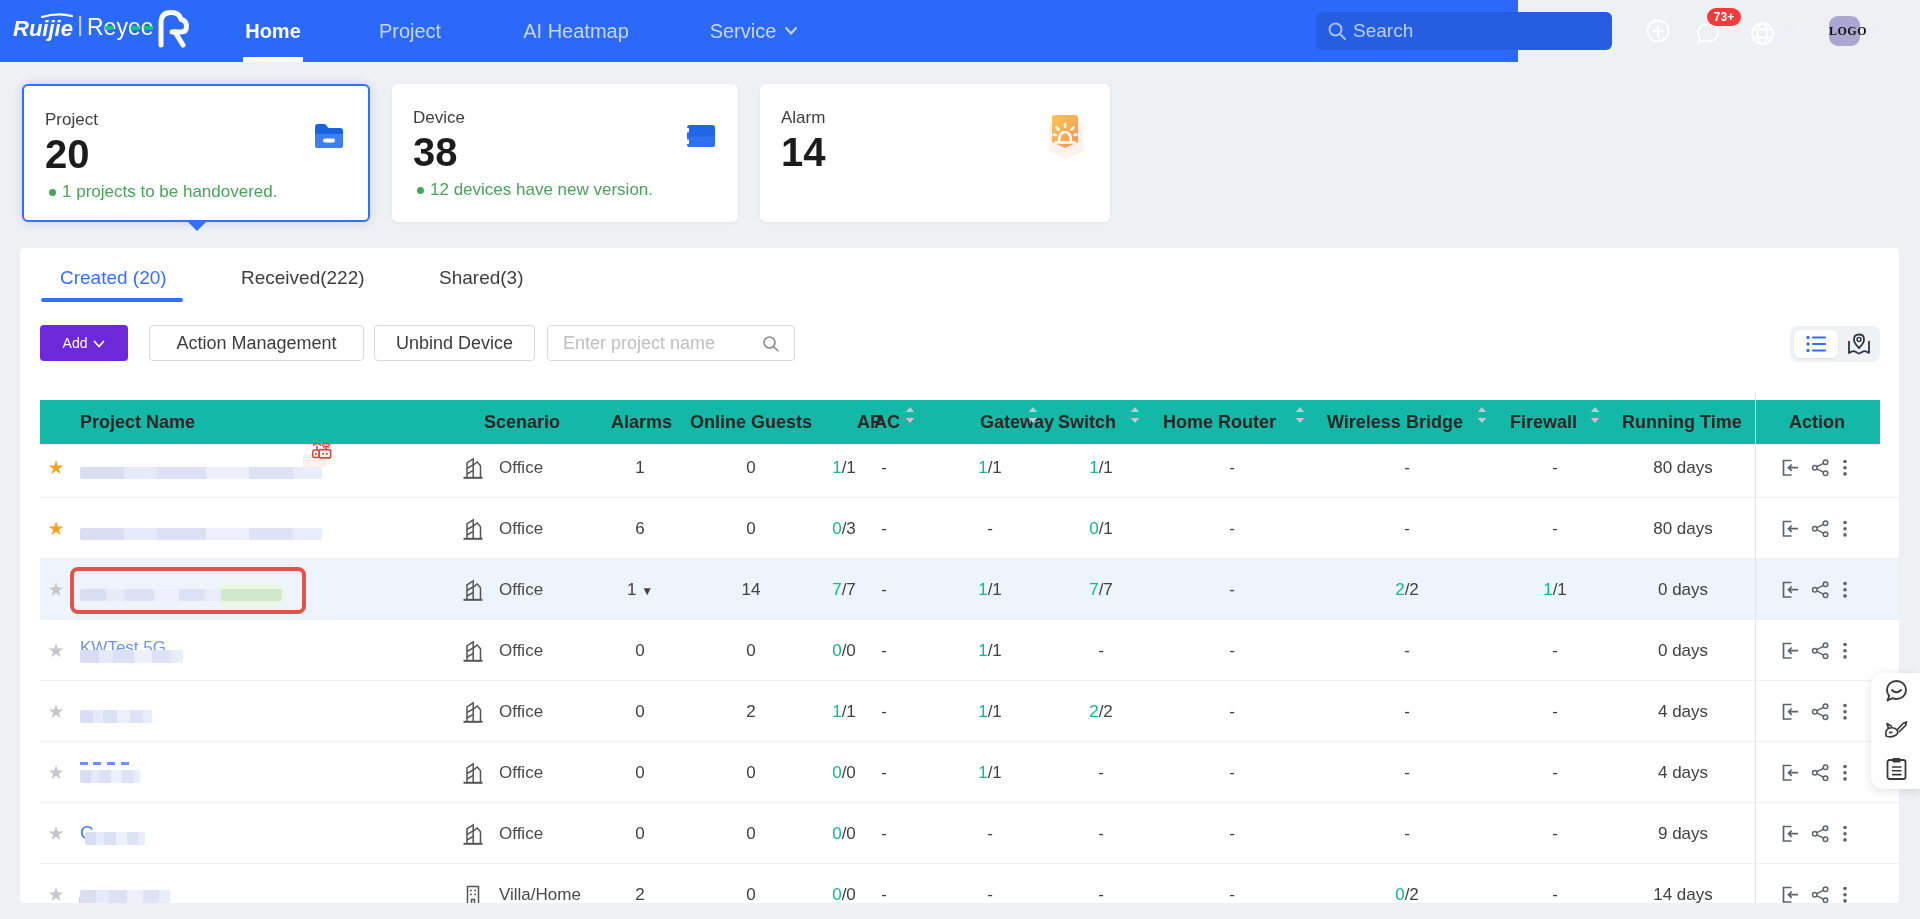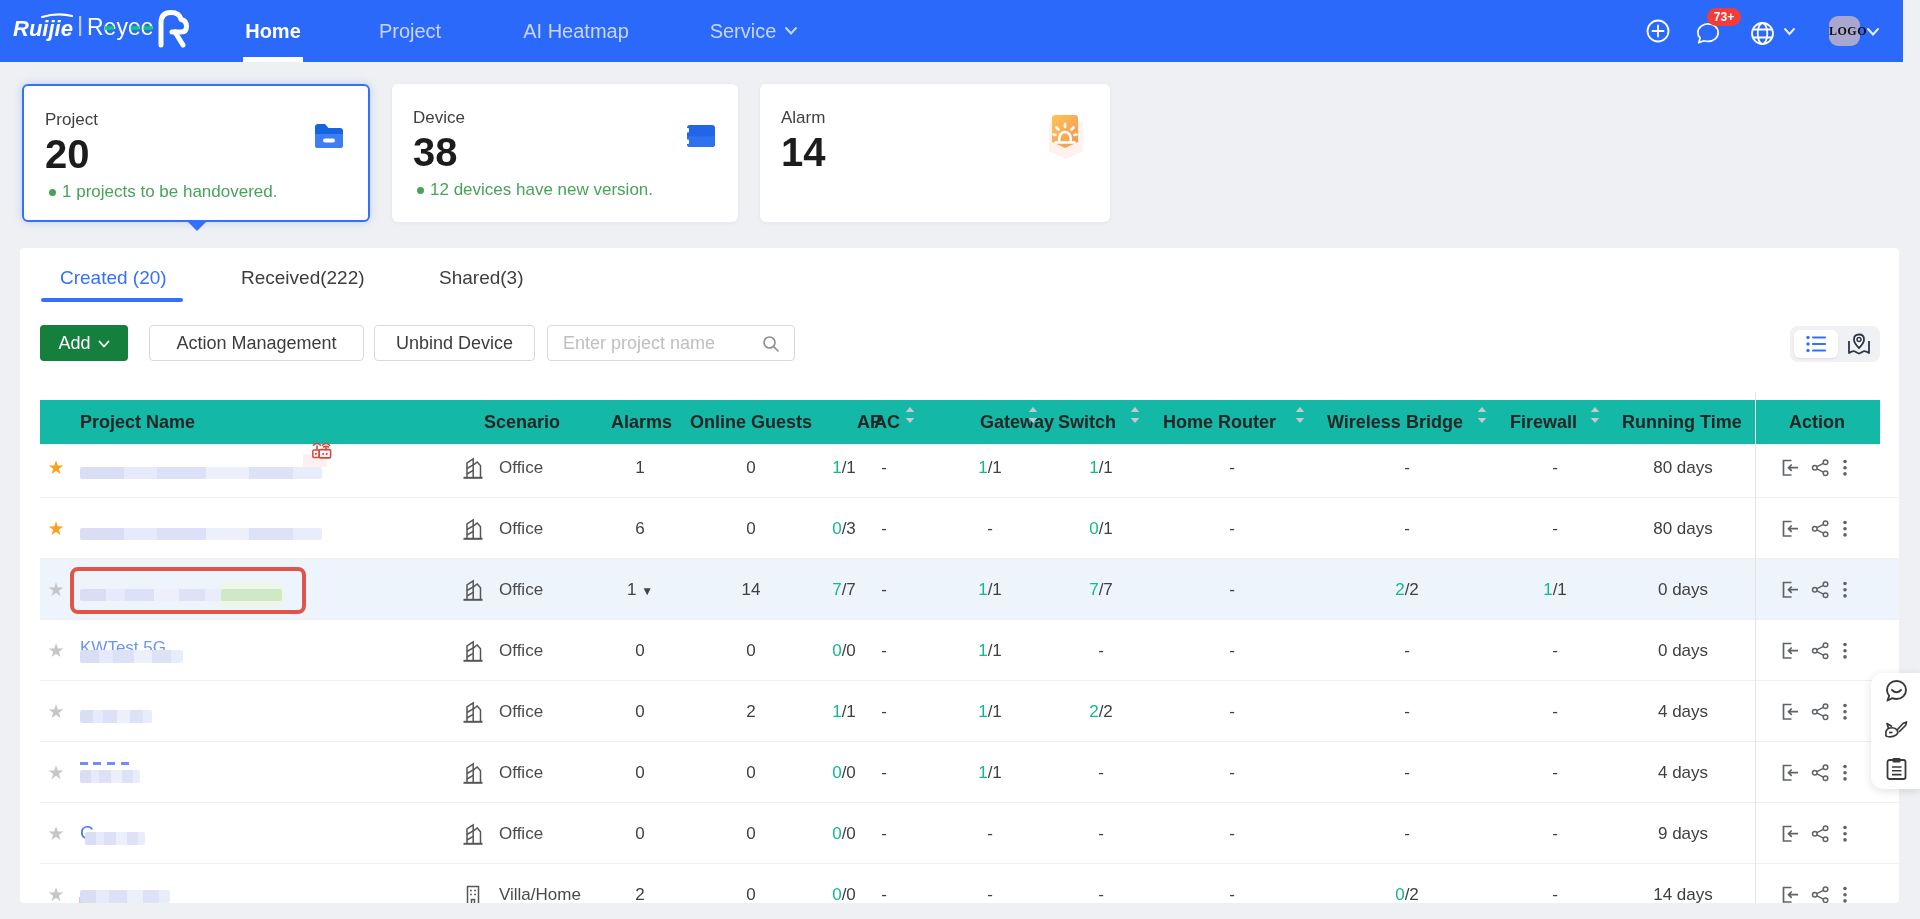--- a/index.html
+++ b/index.html
@@ -1,19 +1,19 @@
 <!DOCTYPE html>
 <html><head>
 <meta charset="utf-8">
 <style>
 *{margin:0;padding:0;box-sizing:border-box;}
 html,body{width:1920px;height:919px;overflow:hidden;font-family:"Liberation Sans",sans-serif;background:#eef0f3;}
 .abs{position:absolute;}
 
-#hdr{position:absolute;left:0;top:0;width:1903px;height:62px;background:#2a69fa;}
+#hdr{position:absolute;left:0;top:0;width:1518px;height:62px;background:#2a69fa;}
 .nav{position:absolute;top:0;height:62px;line-height:62px;font-size:20px;color:#c8d7f9;text-align:center;}
 .nav.on{color:#fff;font-weight:bold;}
 #homeline{position:absolute;left:243px;top:57px;width:60px;height:5px;background:#fff;}
 #search{position:absolute;left:1316px;top:12px;width:296px;height:38px;background:#265ee2;border-radius:6px;color:#bccff7;font-size:19px;line-height:38px;}
 
 .card{position:absolute;top:84px;height:138px;background:#fff;border-radius:6px;box-shadow:0 1px 4px rgba(20,40,90,.05);}
 .card .lbl{position:absolute;left:21px;top:24px;font-size:17px;color:#404040;}
 .card .num{position:absolute;left:21px;top:46px;font-size:40px;font-weight:bold;color:#1c1c1c;}
 .card .grn{position:absolute;left:38px;top:96px;font-size:17px;color:#48a35a;}
 .card .dot{position:absolute;left:25px;top:103px;width:7px;height:7px;border-radius:50%;background:#48a35a;}
@@ -55,20 +55,27 @@
     </g>
   </svg>
   <div class="nav on" style="left:243px;width:60px;">Home</div>
   <div id="homeline"></div>
   <div class="nav" style="left:377px;width:66px;">Project</div>
   <div class="nav" style="left:519px;width:114px;">AI Heatmap</div>
   <div class="nav" style="left:709px;width:68px;">Service</div>
   <svg class="abs" style="left:784px;top:26px" width="14" height="10" viewBox="0 0 14 10">
       <path d="M2 2 L7 7.5 L12 2" stroke="#c8d7f9" stroke-width="2" fill="none" stroke-linecap="round"></path>
     </svg>
+  <div id="search">
+    <svg class="abs" style="left:11px;top:9px" width="20" height="20" viewBox="0 0 20 20">
+        <circle cx="8.5" cy="8.5" r="6" stroke="#a9c0f2" stroke-width="2" fill="none"></circle>
+        <path d="M13 13 L18 18" stroke="#a9c0f2" stroke-width="2" stroke-linecap="round"></path>
+      </svg>
+    <span style="position:absolute;left:37px;">Search</span>
+  </div>
 
   <svg class="abs" style="left:1646px;top:19px" width="24" height="24" viewBox="0 0 24 24">
       <circle cx="12" cy="12" r="10.5" stroke="#fff" stroke-width="1.8" fill="none"></circle>
       <path d="M12 6.5 L12 17.5 M6.5 12 L17.5 12" stroke="#fff" stroke-width="1.8" stroke-linecap="round"></path>
     </svg>
 
   <svg class="abs" style="left:1696px;top:22px" width="24" height="23" viewBox="0 0 27 26">
       <path d="M13.5 2 C20 2 25 6.5 25 12 C25 17.5 20 22 13.5 22 C11.8 22 10.2 21.7 8.8 21.2 L3 23.5 L4.6 18.3 C3 16.6 2 14.4 2 12 C2 6.5 7.5 2 13.5 2 Z" stroke="#fff" stroke-width="2" fill="none" stroke-linejoin="round"></path>
     </svg>
   <div class="abs" style="left:1707px;top:8px;width:34px;height:18px;background:#f23c3c;border-radius:9px;color:#fff;font-size:12px;font-weight:bold;text-align:center;line-height:18px;">73+</div>
@@ -135,21 +142,21 @@
       </g>
     </svg>
   </div>
 </div>
 <div id="panel">
   <div class="tab" style="left:40px;color:#3370ff;">Created (20)</div>
   <div class="tab" style="left:221px;">Received(222)</div>
   <div class="tab" style="left:419px;">Shared(3)</div>
   <div class="abs" style="left:21px;top:50px;width:142px;height:4px;background:#3370ff;border-radius:2px;"></div>
 
-  <div class="abs" style="left:20px;top:77px;width:88px;height:36px;background:#15803d;border-radius:4px;color:#fff;font-size:18px;text-align:center;line-height:36px;">Add <svg style="vertical-align:middle;margin-left:2px" width="12" height="9" viewBox="0 0 12 9">
+  <div class="abs" style="left:20px;top:77px;width:88px;height:36px;background:#6d28d9;border-radius:4px;color:#fff;font-size:14px;text-align:center;line-height:36px;">Add <svg style="vertical-align:middle;margin-left:2px" width="12" height="9" viewBox="0 0 12 9">
         <path d="M1.5 1.5 L6 6.5 L10.5 1.5" stroke="#fff" stroke-width="1.8" fill="none" stroke-linecap="round"></path>
       </svg></div>
   <div class="btn" style="left:129px;width:215px;">Action Management</div>
   <div class="btn" style="left:354px;width:161px;">Unbind Device</div>
   <div class="btn" style="left:527px;width:248px;text-align:left;color:#bfbfbf;padding-left:15px;">Enter project name
     <svg class="abs" style="right:14px;top:9px" width="18" height="18" viewBox="0 0 18 18">
         <circle cx="7.5" cy="7.5" r="5.5" stroke="#8c8c8c" stroke-width="1.6" fill="none"></circle>
         <path d="M11.5 11.5 L16 16" stroke="#8c8c8c" stroke-width="1.6" stroke-linecap="round"></path>
       </svg>
   </div>

